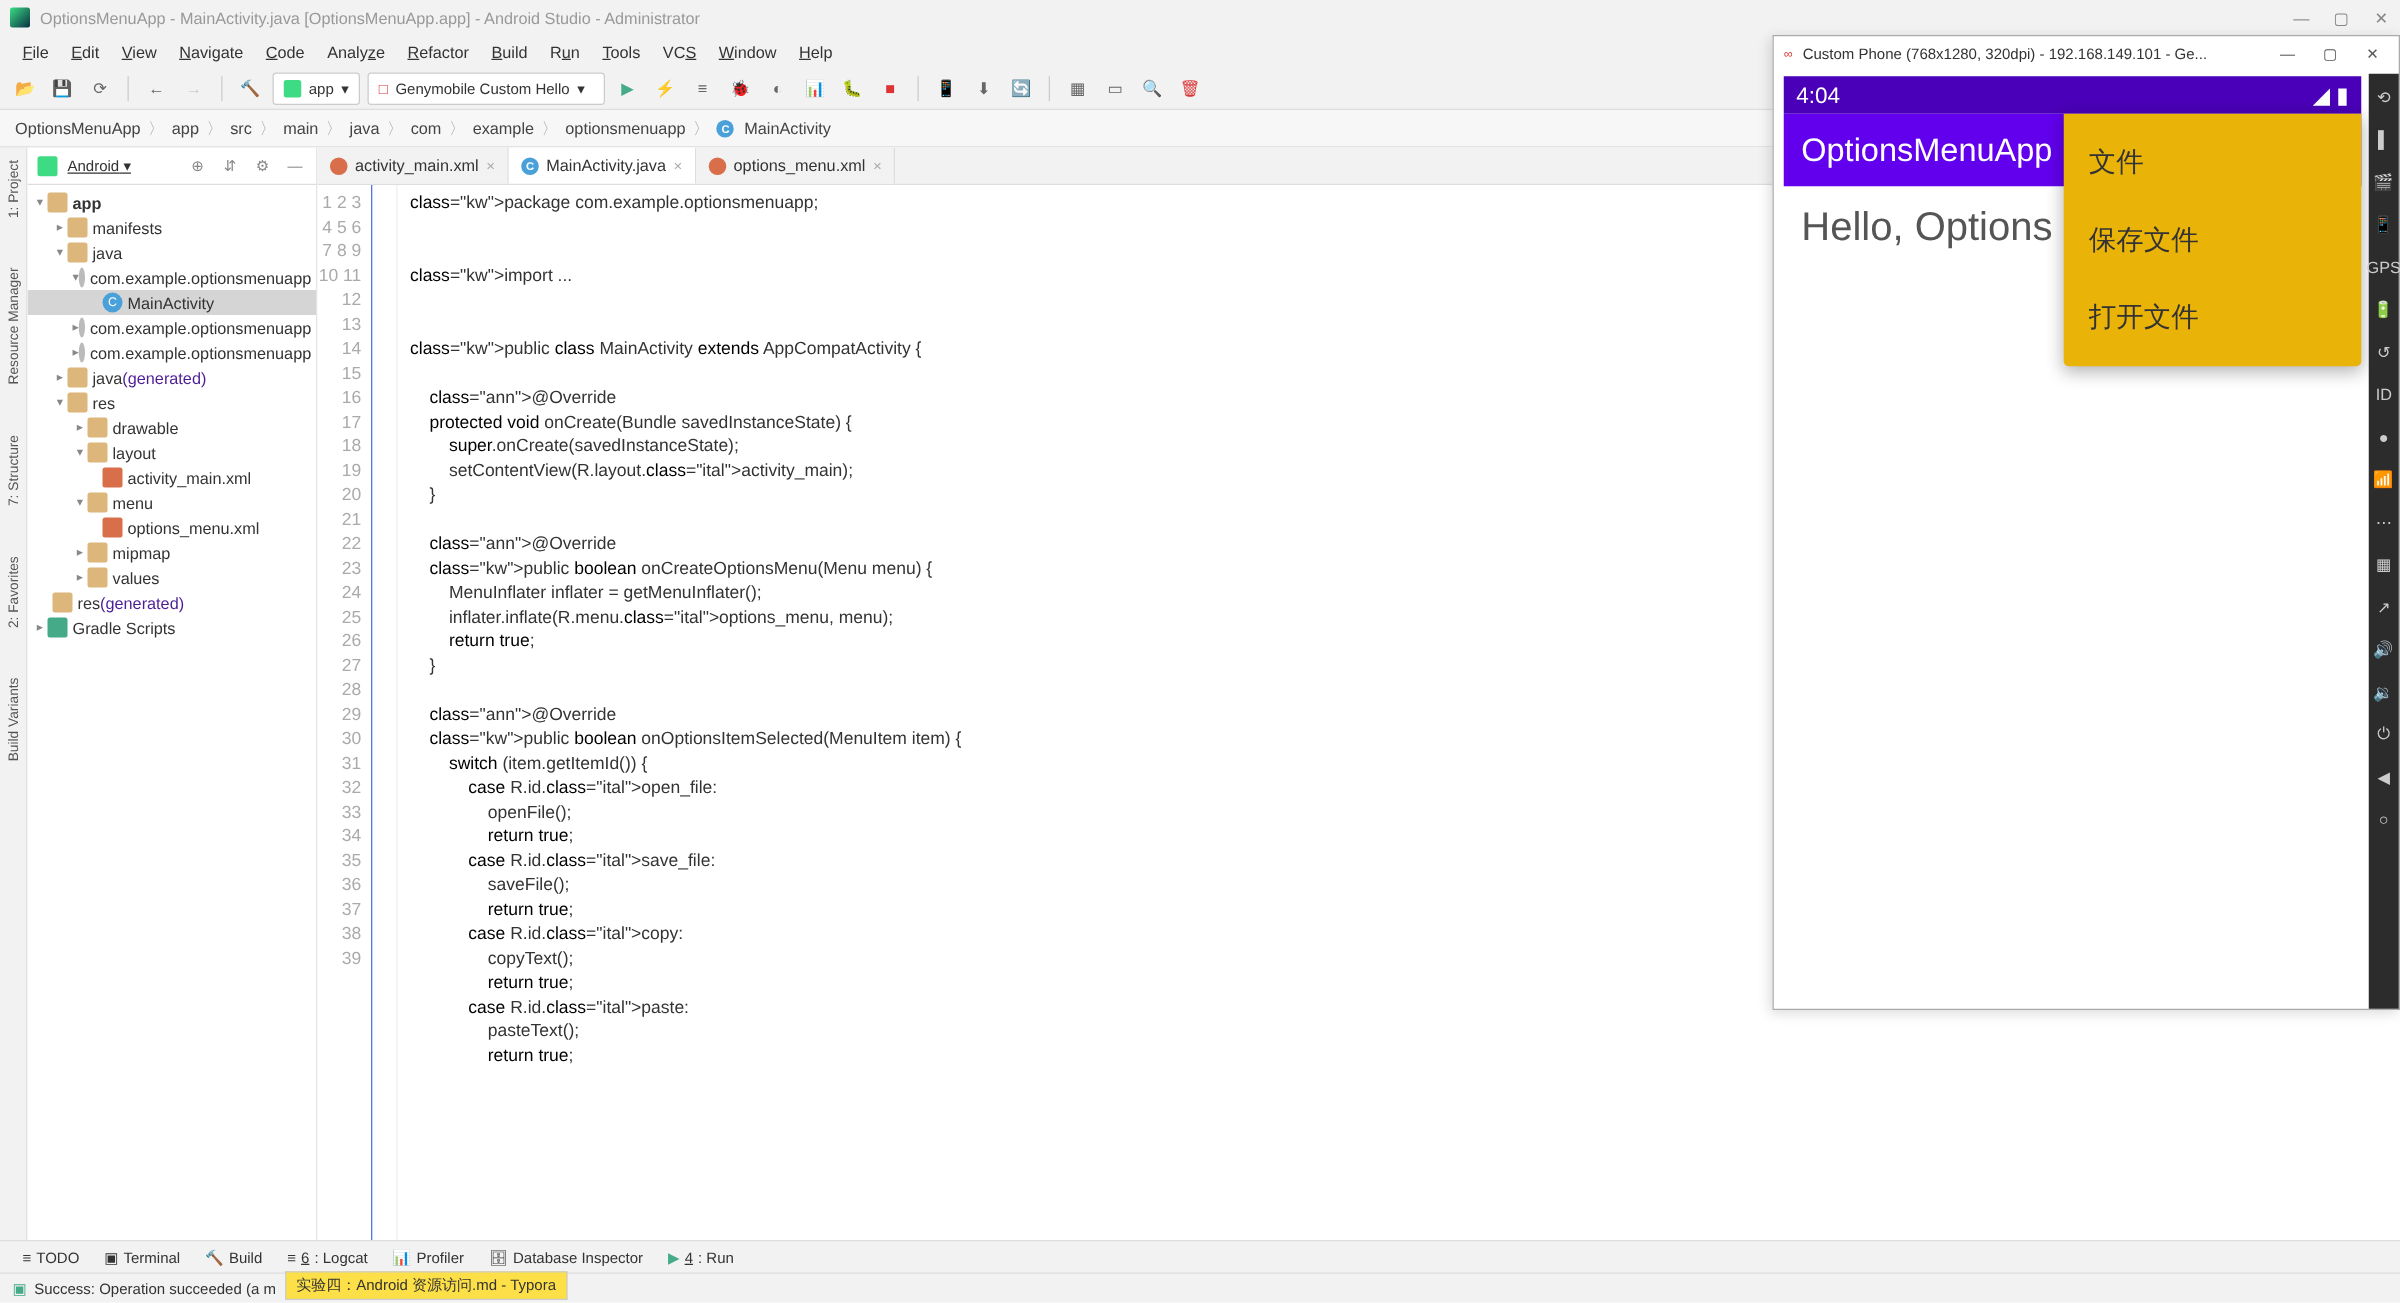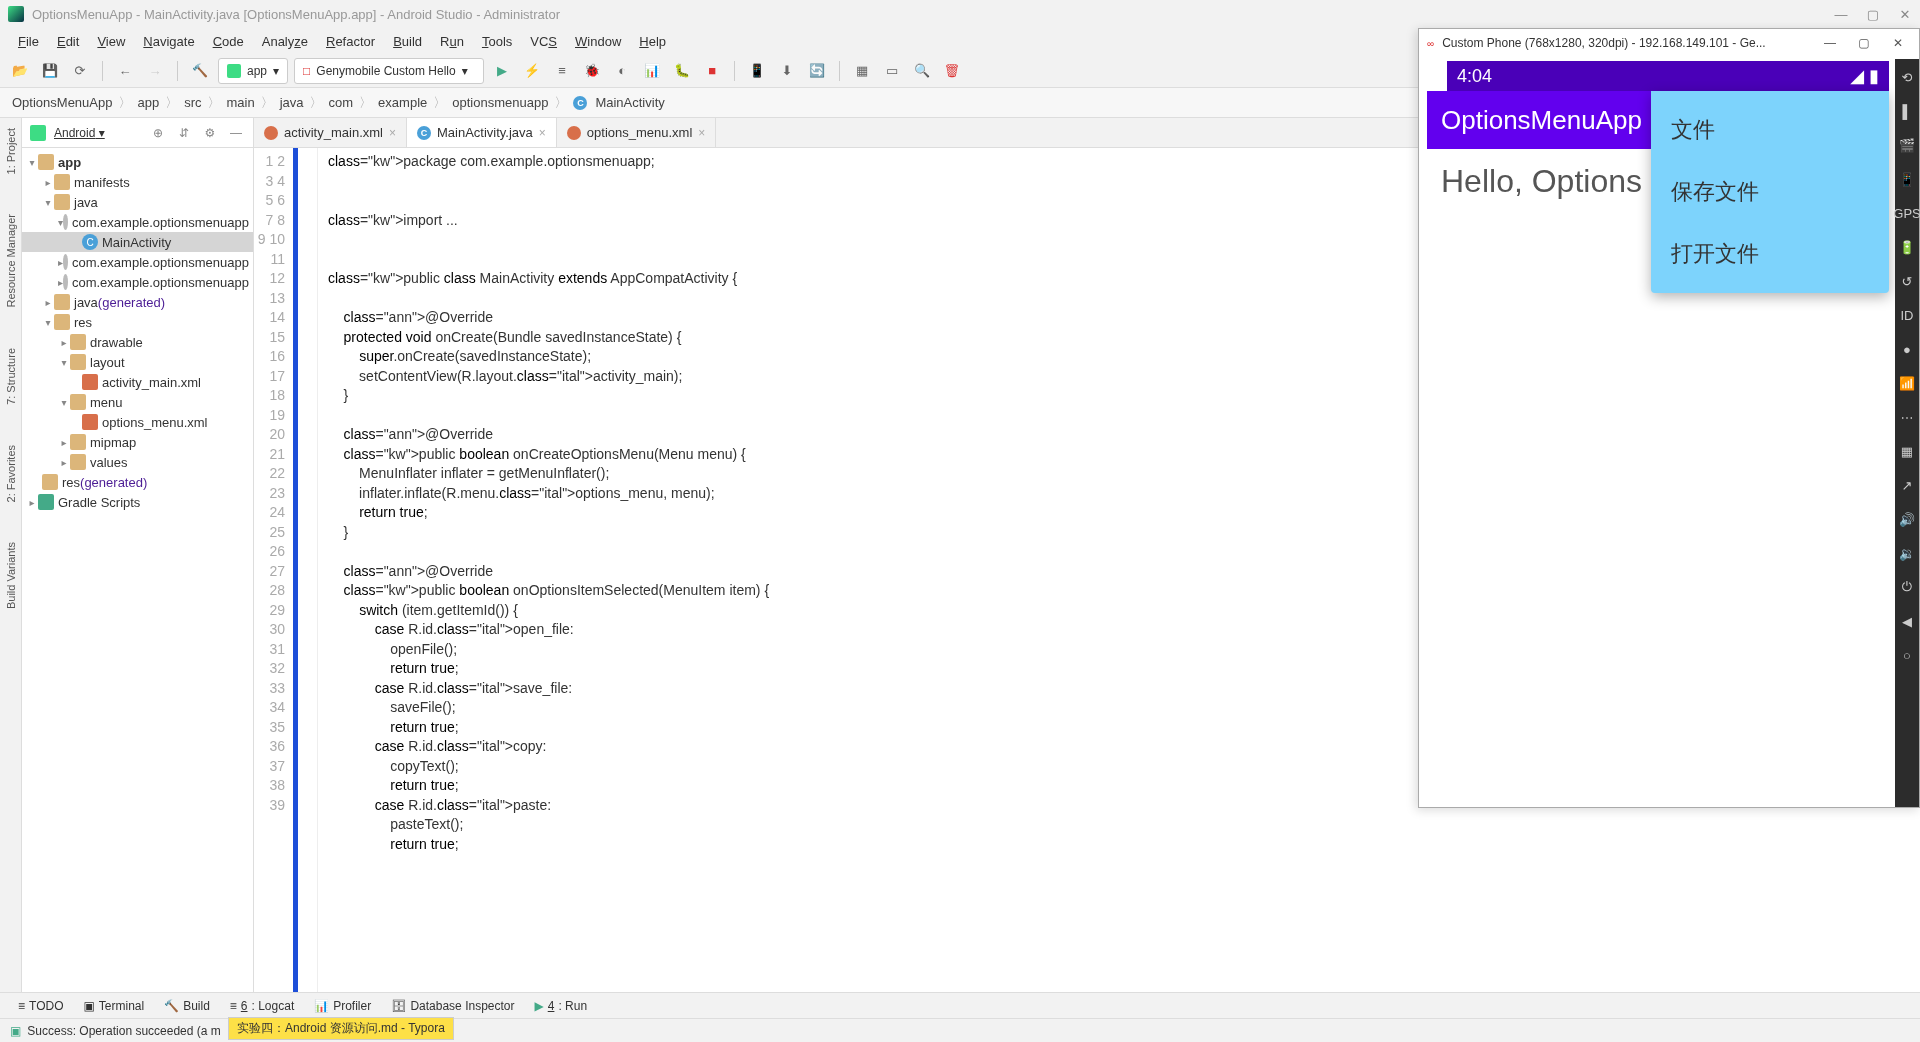--- a/index.html
+++ b/index.html
@@ -56,36 +56,36 @@
 .editor-area { flex: 1; display: flex; flex-direction: column; background: #fff; min-width: 0; }
 .tabs { height: 30px; display: flex; align-items: stretch; border-bottom: 1px solid #ddd; background: #f2f2f2; overflow: hidden; }
 .tab { display: flex; align-items: center; padding: 0 10px; gap: 6px; border-right: 1px solid #ddd; cursor: pointer; background: #f2f2f2; font-size: 13px; }
 .tab.active { background: #fff; }
 .tab .ticon2 { width: 14px; height: 14px; border-radius: 50%; display: flex; align-items: center; justify-content: center; font-size: 9px; font-weight: bold; color: #fff; }
 .tab .xmlc { background: #d86f4a; }
 .tab .javc { background: #4aa0d8; }
 .tab .close { color: #aaa; font-size: 12px; }
 
 .code-wrap { flex: 1; display: flex; overflow: hidden; font-family: "Consolas", monospace; font-size: 14px; line-height: 19.5px; }
-.gutter { width: 44px; background: #fff; color: #aaa; text-align: right; padding: 4px 8px 4px 0; border-right: 5px solid #1d4ed8; user-select: none; }
+.gutter { width: 44px; background: #fff; color: #aaa; text-align: right; padding: 4px 8px 4px 0; border-right: 1px solid #1d4ed8; user-select: none; }
 .gutter2 { width: 20px; background: #fff; border-right: 1px solid #eee; position: relative; }
 .code { flex: 1; padding: 4px 10px; white-space: pre; color: #333; overflow: hidden; }
 .kw { color: #000000; font-weight: normal; }
 
 
 .emulator { position: absolute; right: 0; top: 28px; width: 502px; height: 780px; background: #fff; border: 1px solid #aaa; box-shadow: -2px 2px 10px rgba(0,0,0,0.15); }
 .emu-title { height: 28px; display: flex; align-items: center; padding: 0 8px; gap: 8px; font-size: 12px; }
 .emu-title .emuicon { color: #d33; font-size: 10px; }
 .emu-title .et-text { flex: 1; overflow: hidden; text-overflow: ellipsis; white-space: nowrap; }
 .emu-title .ewbtn { width: 26px; text-align: center; color: #555; cursor: pointer; }
 .emu-screen { position: absolute; left: 8px; top: 32px; width: 462px; height: 740px; background: #fff; }
-.emu-status { height: 30px; background: #4a00b8; color: #fff; display: flex; align-items: center; justify-content: space-between; padding: 0 10px; font-size: 18px; font-weight: 500; margin-left: 20px; }
+.emu-status { height: 30px; background: #4a00b8; color: #fff; display: flex; align-items: center; justify-content: space-between; padding: 0 10px; font-size: 18px; font-weight: 500; }
 .emu-appbar { height: 58px; background: #6200ee; color: #fff; display: flex; align-items: center; padding: 0 14px; font-size: 26px; font-weight: 500; }
 .emu-body { padding: 14px; font-size: 32px; color: #555; }
-.emu-menu { position: absolute; right: 0; top: 30px; width: 238px; background: #7dd3fc; box-shadow: 0 4px 14px rgba(0,0,0,0.3); border-radius: 0 0 4px 4px; padding: 8px 0; }
+.emu-menu { position: absolute; right: 0; top: 30px; width: 238px; background: #eab308; box-shadow: 0 4px 14px rgba(0,0,0,0.3); border-radius: 0 0 4px 4px; padding: 8px 0; }
 .emu-menu .mi { padding: 16px 20px; font-size: 22px; color: #333; cursor: pointer; }
 .emu-sidebar { position: absolute; right: 0; top: 30px; width: 24px; bottom: 0; background: #2c2c2c; display: flex; flex-direction: column; align-items: center; gap: 14px; padding-top: 8px; }
 .emu-sidebar .sbtn { width: 20px; height: 20px; color: #ccc; font-size: 13px; display: flex; align-items: center; justify-content: center; cursor: pointer; }
 
 
 .bottom-tools { position: absolute; bottom: 24px; left: 0; right: 0; height: 26px; background: #f2f2f2; border-top: 1px solid #ddd; display: flex; align-items: center; padding: 0 10px; gap: 4px; font-size: 12px; }
 .bottom-tools .bt-item { display: flex; align-items: center; gap: 4px; padding: 2px 8px; cursor: pointer; }
 .status-bar { position: absolute; bottom: 0; left: 0; right: 0; height: 24px; background: #f2f2f2; border-top: 1px solid #ddd; display: flex; align-items: center; padding: 0 10px; font-size: 12px; }
 .status-bar .tooltip { position: absolute; left: 228px; bottom: 2px; background: #fde047; border: 1px solid #ccc; padding: 2px 8px; font-size: 12px; }
 </style>

